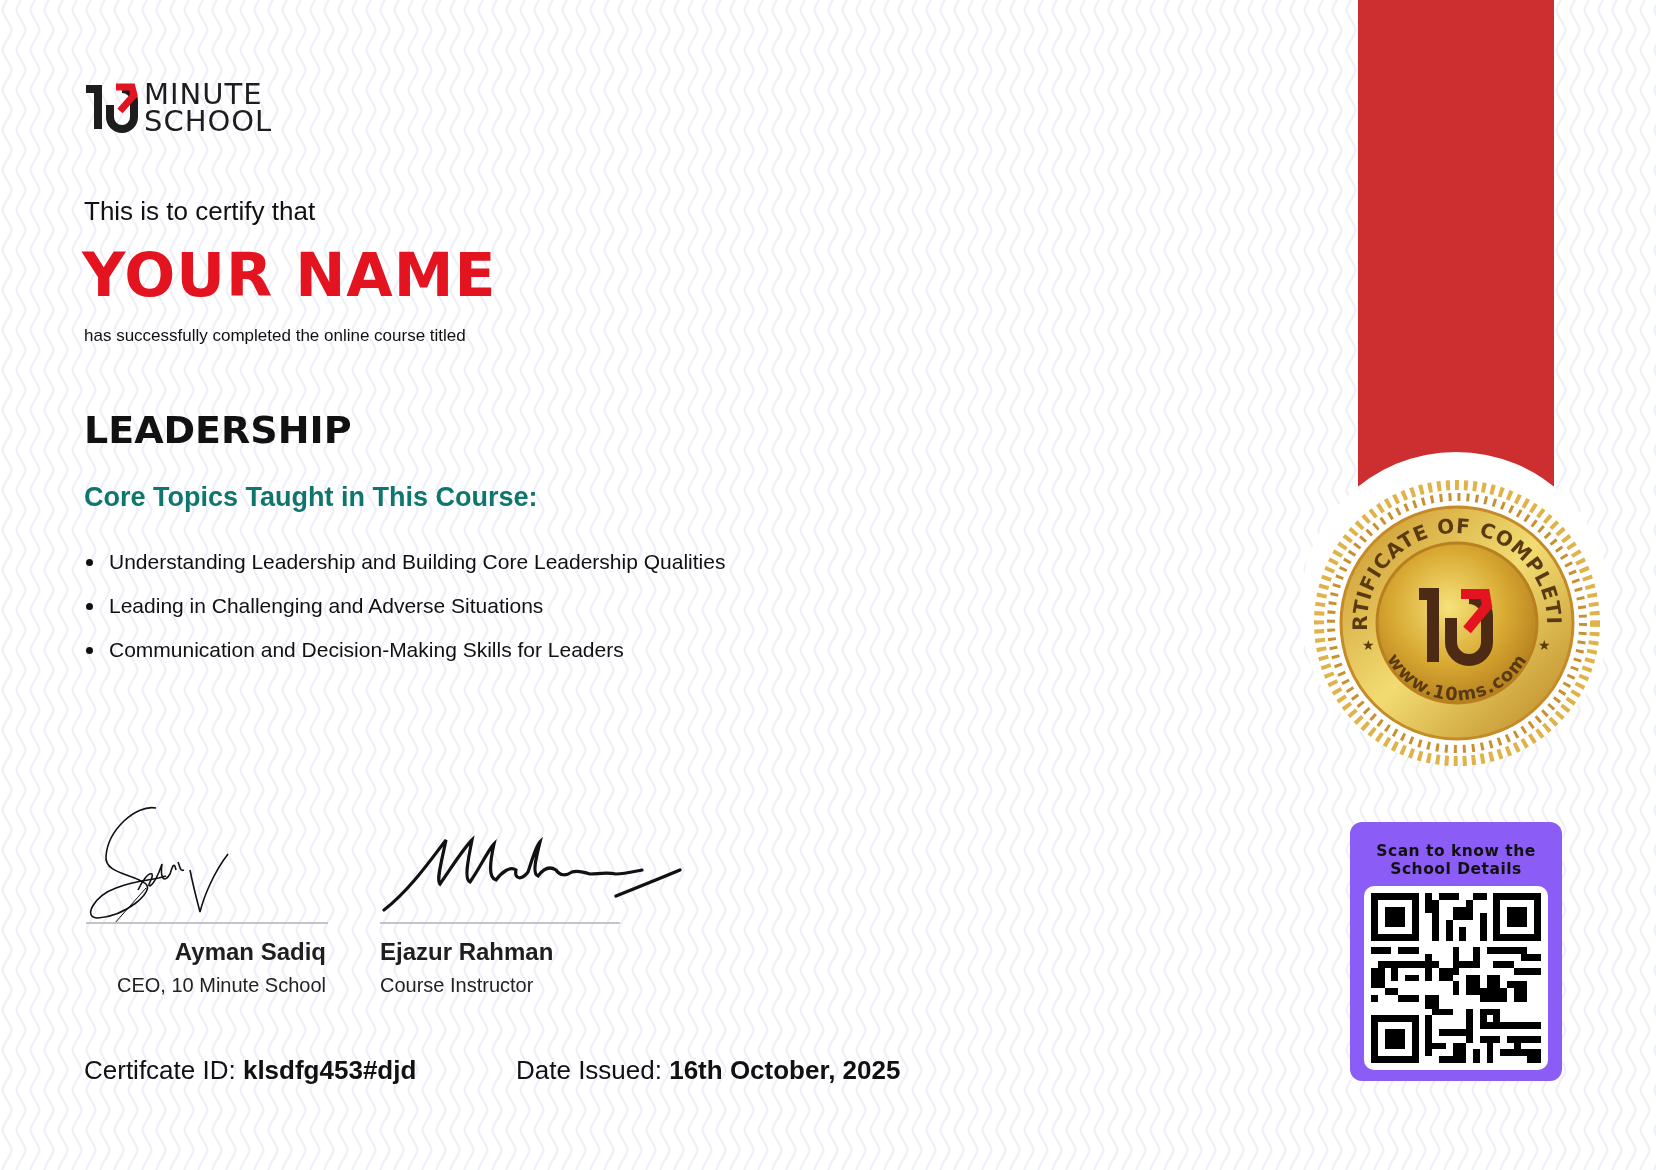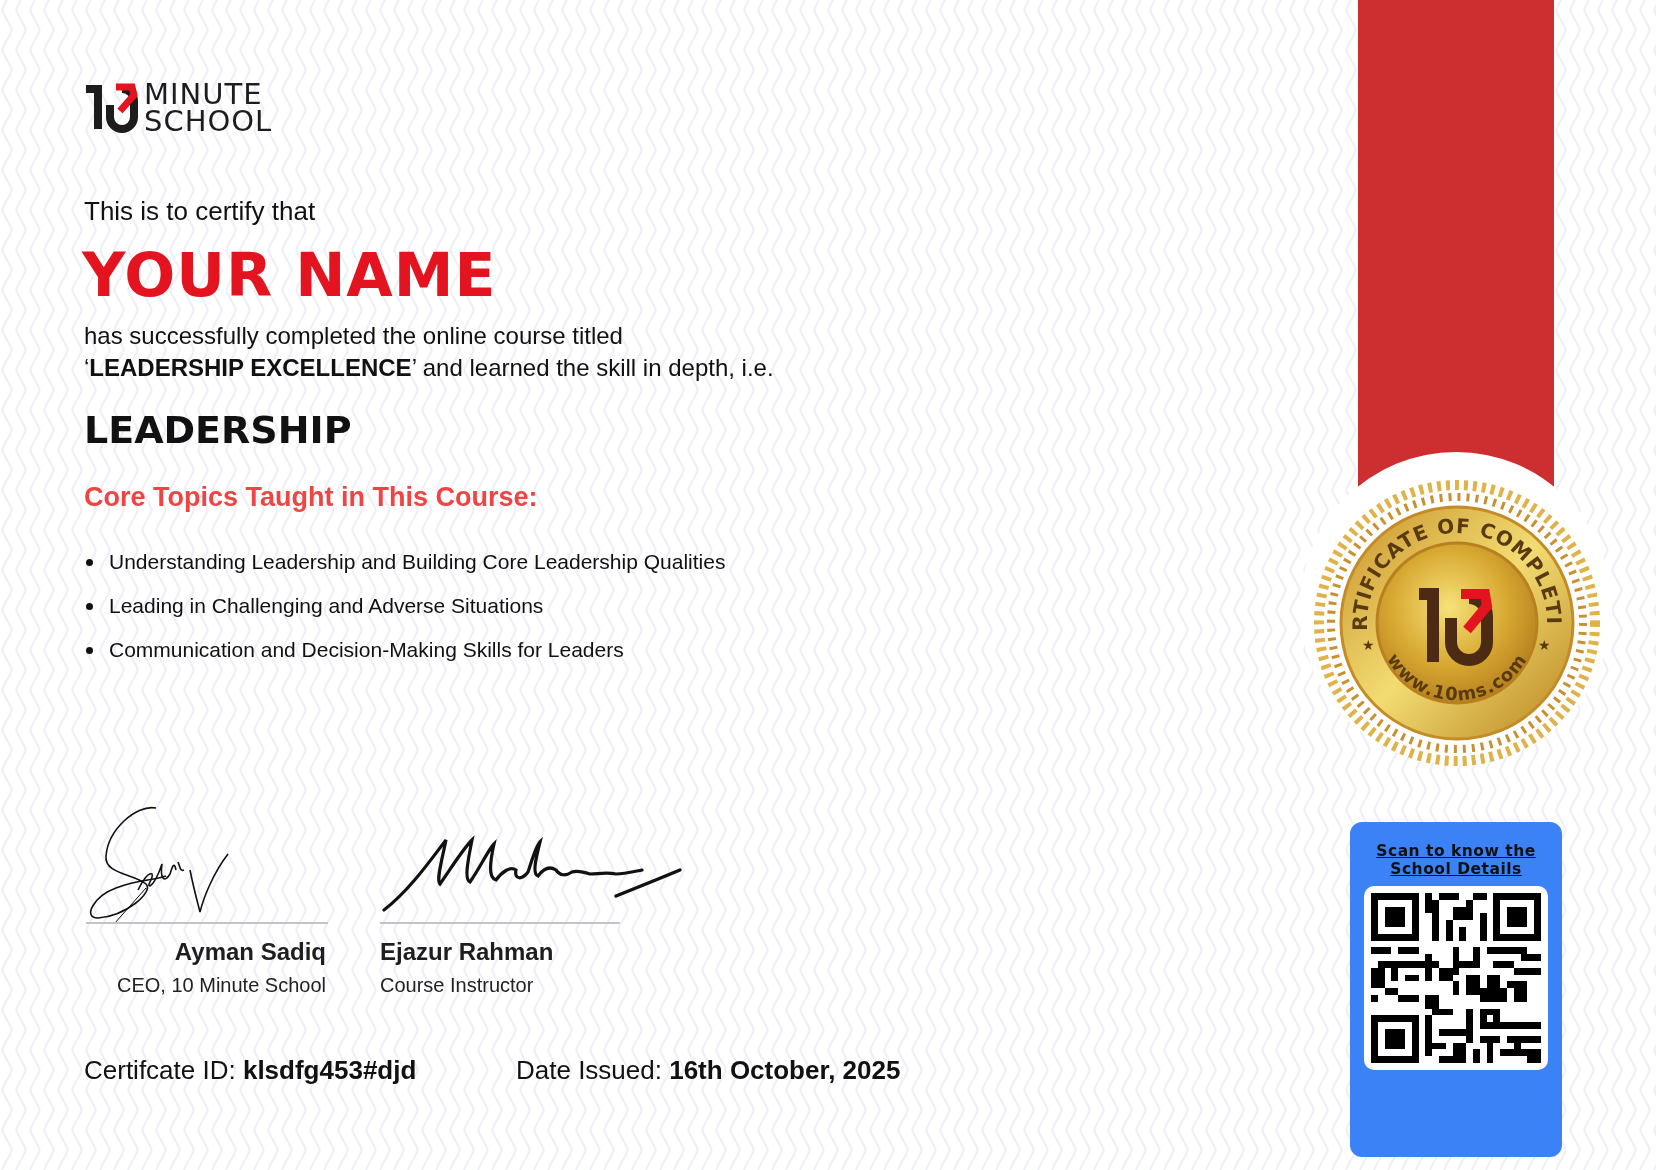--- a/index.html
+++ b/index.html
@@ -13,43 +13,43 @@
   .layer { position: absolute; z-index: 2; }
 
   
   .logo { left: 84px; top: 82px; height: 52px; display: flex; align-items: center; }
   .logo-mark { width: 58px; height: 50px; position: relative; }
   .logo-words { display: flex; flex-direction: column; margin-left: 2px; line-height: 0.92; }
   .logo-words span { font-size: 29px; letter-spacing: 1px; color: #1d1d1d; font-family: "DejaVu Sans", sans-serif; font-weight: 400; }
 
   .certify { left: 84px; top: 196px; font-size: 26px; color: #111; }
   .name { left: 82px; top: 240px; font-size: 60px; font-weight: 700; color: #e3141f; letter-spacing: 1px; font-family: "DejaVu Sans", sans-serif; }
-  .completed { left: 84px; top: 320px; font-size: 24px; line-height: 32px; color: #111; }
+  .completed { left: 84px; top: 320px; font-size: 17px; line-height: 32px; color: #111; }
   .completed b { font-weight: 700; }
   .skill { left: 84px; top: 408px; font-size: 38px; font-weight: 700; color: #111; font-family: "DejaVu Sans", sans-serif; }
-  .topics-h { left: 84px; top: 482px; font-size: 27px; font-weight: 700; color: #ef4444; }
+  .topics-h { left: 84px; top: 482px; font-size: 27px; font-weight: 700; color: #0f766e; }
   .topics { left: 84px; top: 540px; margin: 0; padding: 0; list-style: none; }
   .topics li { font-size: 21px; height: 44px; display: flex; align-items: center; color: #111; }
   .topics li .dot { width: 7px; height: 7px; border-radius: 50%; background: #111; margin: 0 16px 0 2px; flex: 0 0 auto; }
 
   .sig { top: 800px; width: 240px; }
   .sig svg { display: block; }
   .sig-line { height: 2px; background: #c4c4c4; }
   .sig-name { font-size: 24px; font-weight: 700; color: #1e1e1e; margin-top: 14px; }
   .sig-title { font-size: 20px; color: #222; margin-top: 8px; }
 
   .meta { top: 1055px; font-size: 26px; color: #111; }
   .meta b { font-weight: 700; }
 
   .ribbon { left: 1358px; top: 0; width: 196px; height: 500px; background: #cd2e2f; z-index: 1; }
   .ribbon-cut { left: 1300px; top: 452px; width: 312px; height: 312px; border-radius: 50%; background: #ffffff; z-index: 1; }
 
   .medal { left: 1312px; top: 478px; width: 290px; height: 290px; z-index: 3; }
 
-  .qr-card { left: 1350px; top: 822px; width: 212px; height: 335px; background: #3b82f6; border-radius: 12px; z-index: 3; text-decoration: underline; }
+  .qr-card { left: 1350px; top: 822px; width: 212px; height: 259px; background: #8b5cf6; border-radius: 12px; z-index: 3; }
   .qr-title { text-align: center; font-size: 15.5px; font-weight: 700; color: #111; margin-top: 20px; line-height: 18px; letter-spacing: 0.5px; font-family: "DejaVu Sans", sans-serif; }
   .qr-box { position: absolute; left: 14px; top: 64px; width: 184px; height: 184px; background: #fff; border-radius: 10px; }
   .qr-box svg { position: absolute; left: 7px; top: 7px; }
 </style>
 </head>
 <body>
 
 <svg class="bg-pattern" width="1656" height="1170">
   <defs>
     <pattern id="waves" width="14" height="40" patternUnits="userSpaceOnUse">
@@ -73,21 +73,20 @@
   <div class="logo-words">
     <span>MINUTE</span>
     <span>SCHOOL</span>
   </div>
 </div>
 
 <div class="layer certify">This is to certify that</div>
 <div class="layer name">YOUR NAME</div>
 <div class="layer completed">
   <div>has successfully completed the online course titled</div>
-  <div><span>‘</span><b>LEADERSHIP EXCELLENCE</b><span>’ and learned the skill in depth, i.e.</span></div>
 </div>
 <div class="layer skill">LEADERSHIP</div>
 <div class="layer topics-h">Core Topics Taught in This Course:</div>
 <ul class="layer topics">
   <li>
       <span class="dot"></span>
       <span>Understanding Leadership and Building Core Leadership Qualities</span>
     </li>
   <li>
       <span class="dot"></span>

